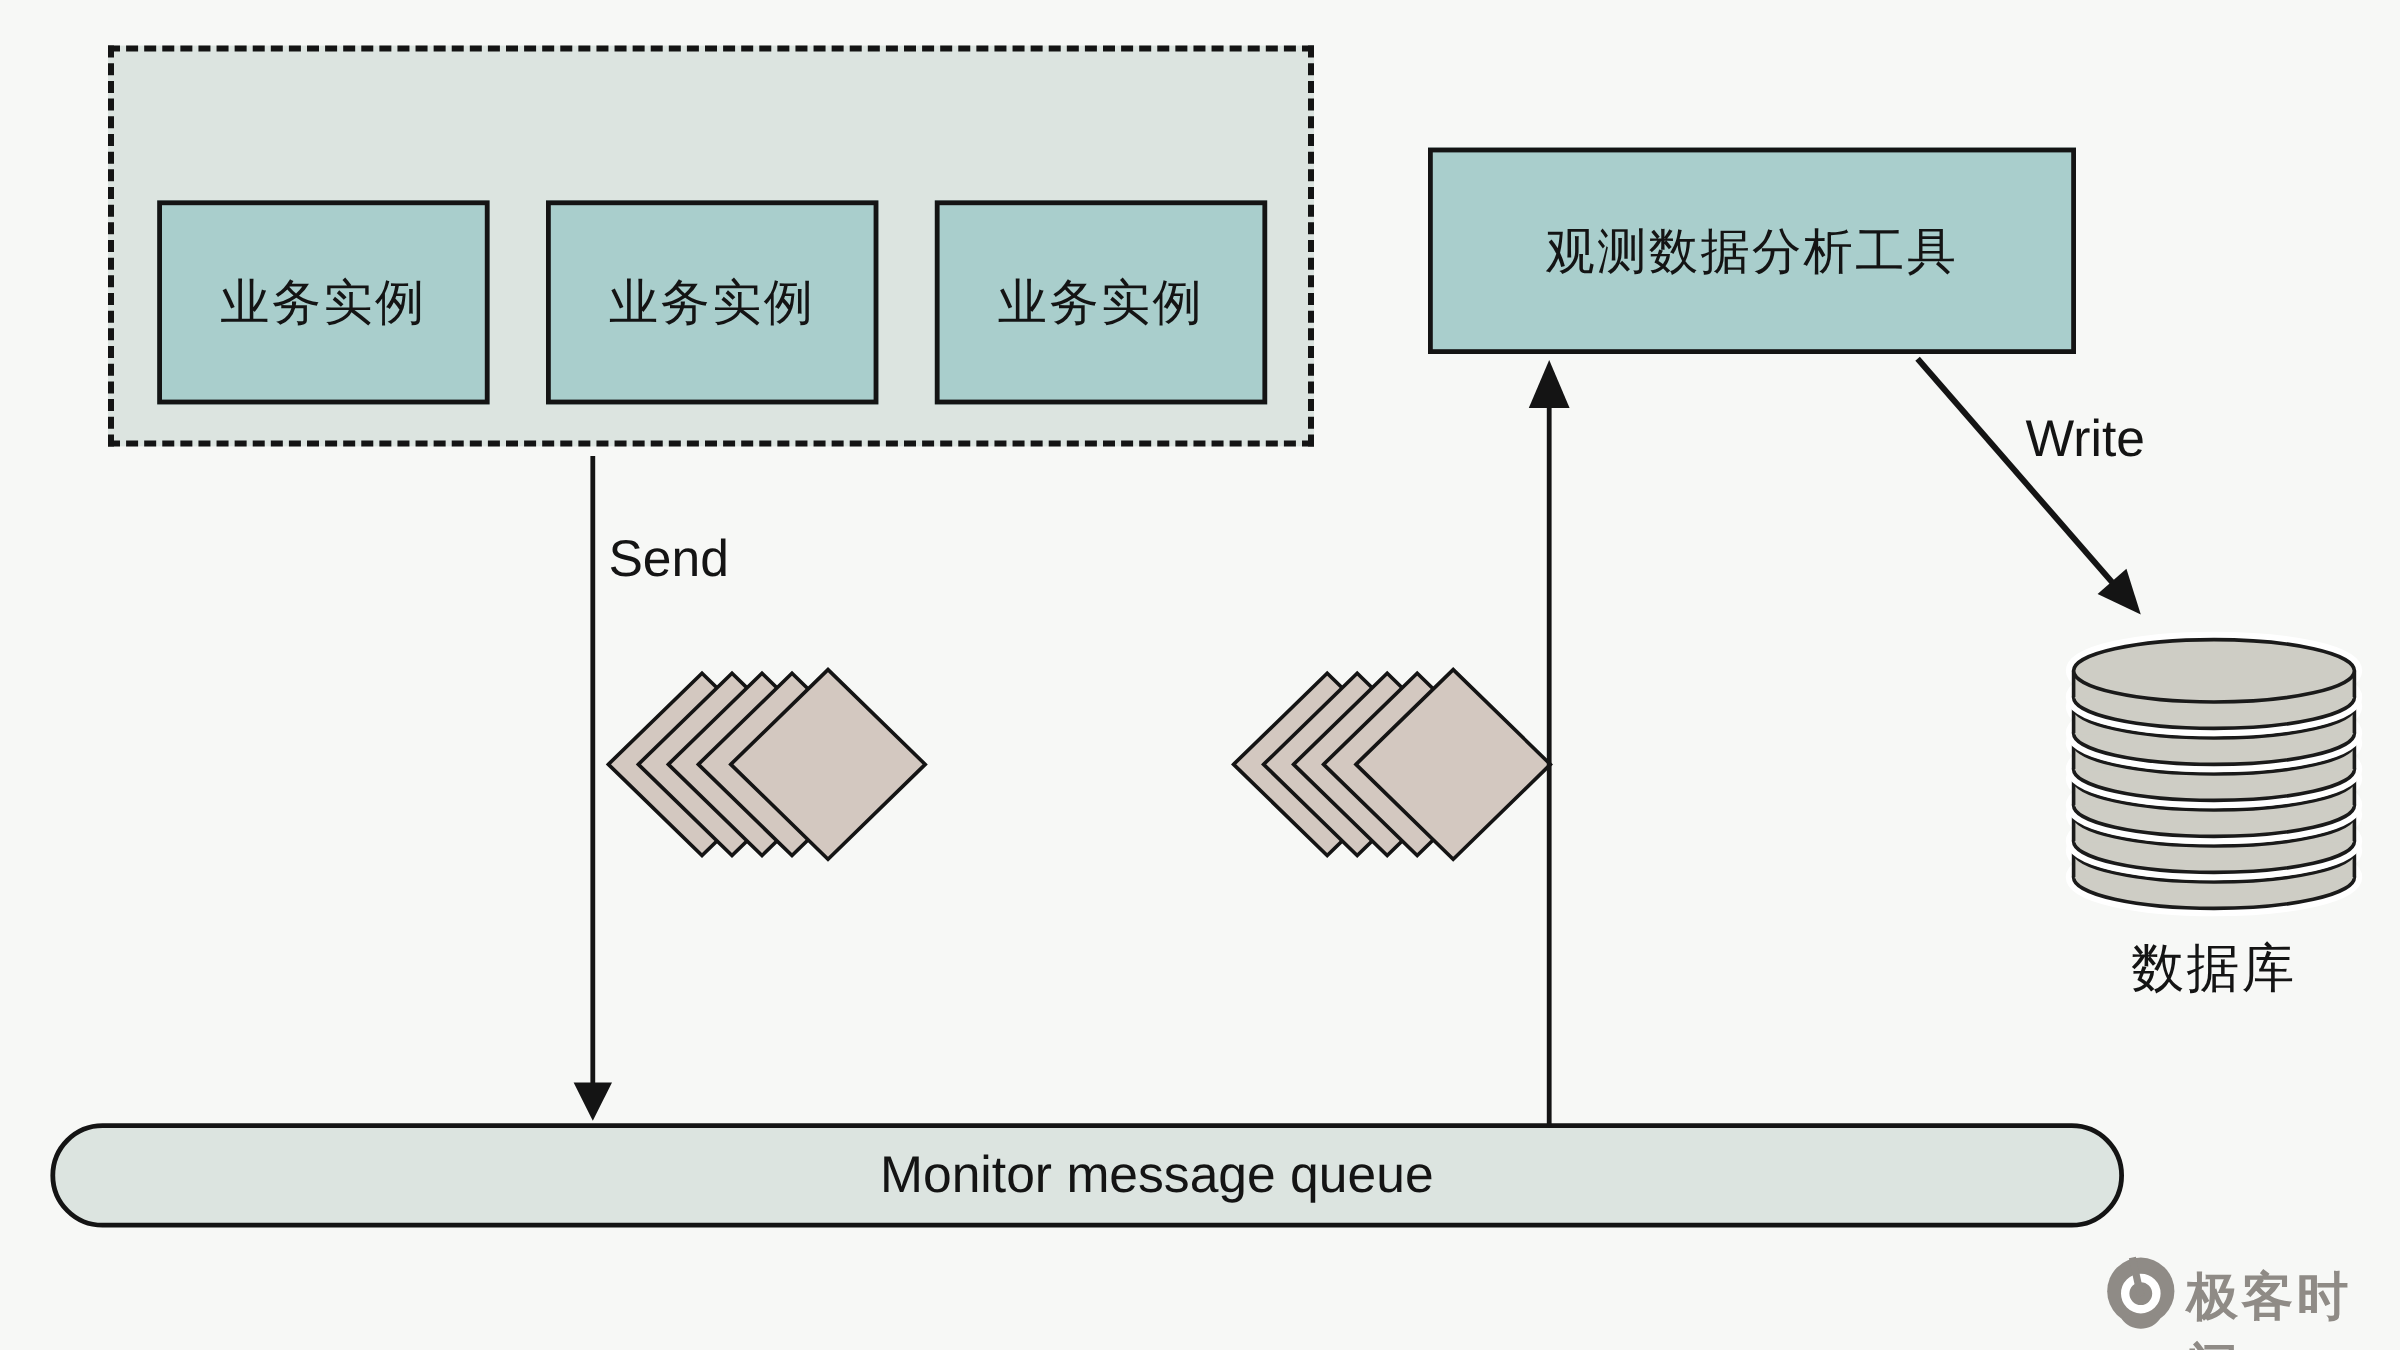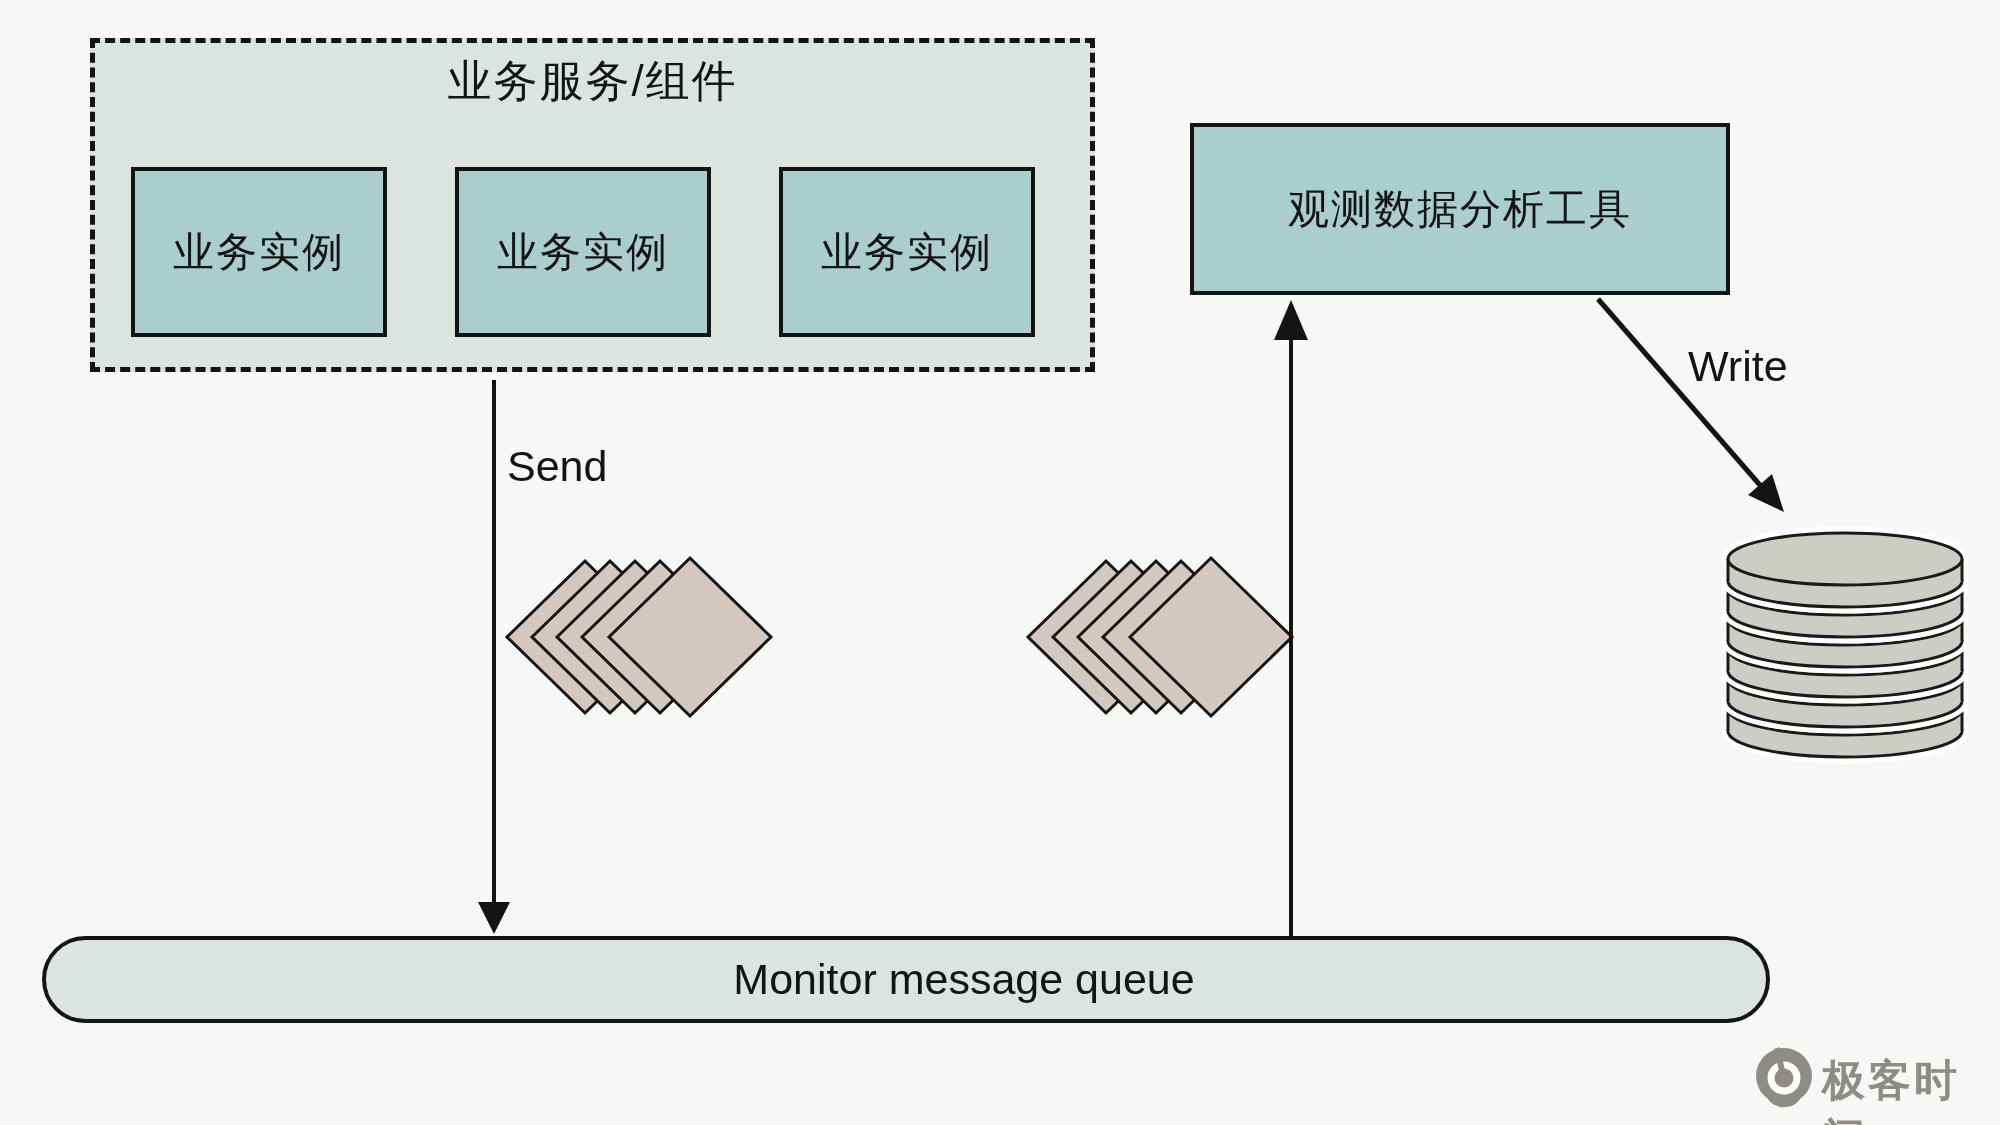--- a/index.html
+++ b/index.html
@@ -21,21 +21,21 @@
     border: 5px dashed #141414;
     box-sizing: border-box;
   }
   .service-group-title {
     left: 90px; top: 52px; width: 1005px;
     text-align: center;
     font-size: 44px;
     letter-spacing: 2px;
   }
   .instance-box {
-    width: 256px; height: 170px; top: 167px;
+    width: 277px; height: 170px; top: 167px;
     background: #a9cecc;
     border: 4px solid #141414;
     box-sizing: border-box;
     display: flex; align-items: center; justify-content: center;
     font-size: 41px;
     letter-spacing: 2px;
   }
   .instance-1 { left: 131px; }
   .instance-2 { left: 455px; }
   .instance-3 { left: 779px; }
@@ -88,21 +88,20 @@
   }
 
   svg.diagram { left: 0; top: 0; pointer-events: none; }
 </style>
 </head>
 <body>
 
 <div class="stage">
 
   <div class="abs service-group"></div>
-  <div class="abs service-group-title">业务服务/组件</div>
 
   <div class="abs instance-box instance-1">
     <span>业务实例</span>
   </div>
   <div class="abs instance-box instance-2">
     <span>业务实例</span>
   </div>
   <div class="abs instance-box instance-3">
     <span>业务实例</span>
   </div>
@@ -239,16 +238,17 @@
       <circle cx="1784" cy="1076" r="28" fill="#8f8b86"></circle>
       <path d="M1768,1099 C1775,1110 1793,1110 1800,1099 L1784,1091 Z" fill="#8f8b86"></path>
       <circle cx="1784" cy="1078" r="13" fill="none" stroke="#ffffff" stroke-width="7"></circle>
       <line x1="1784" y1="1080" x2="1777" y2="1048" stroke="#8f8b86" stroke-width="6"></line>
     </g>
   </svg>
 
   <div class="abs flow-label send-label">Send</div>
   <div class="abs flow-label write-label">Write</div>
 
+  <div class="abs db-label">数据库</div>
 
   <div class="abs brand-text">极客时间</div>
 
 </div>
 
 </body></html>

